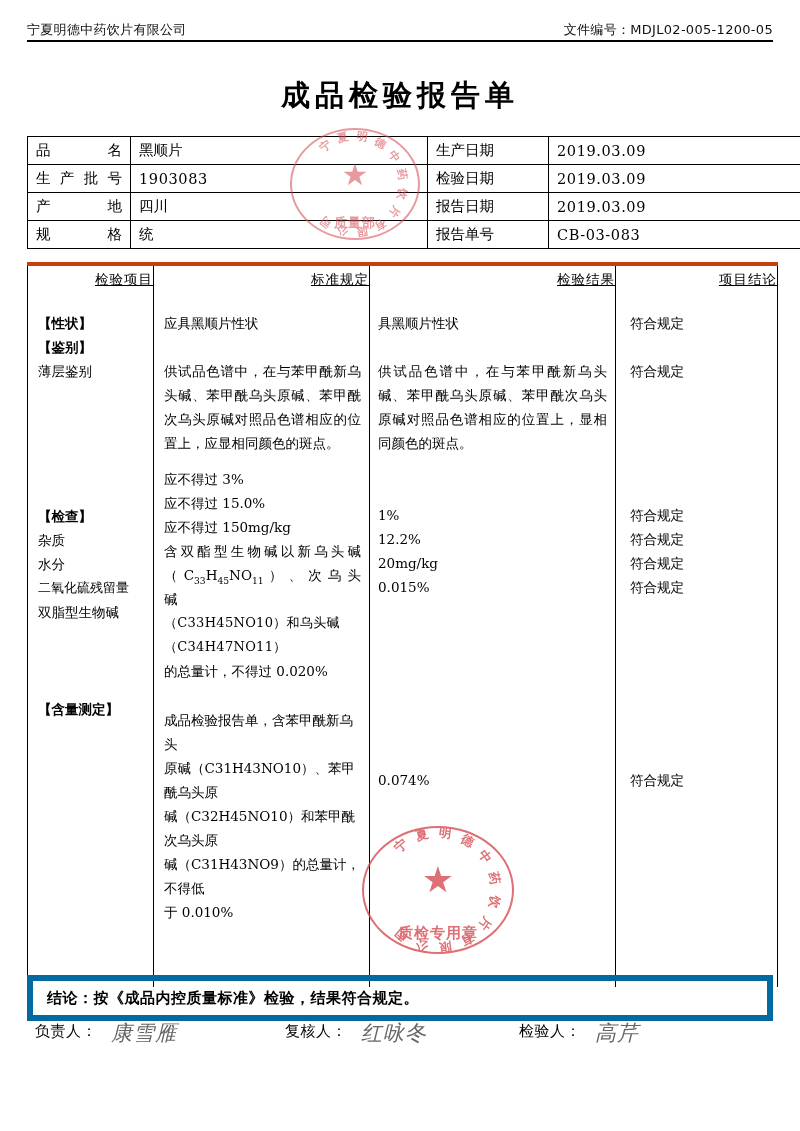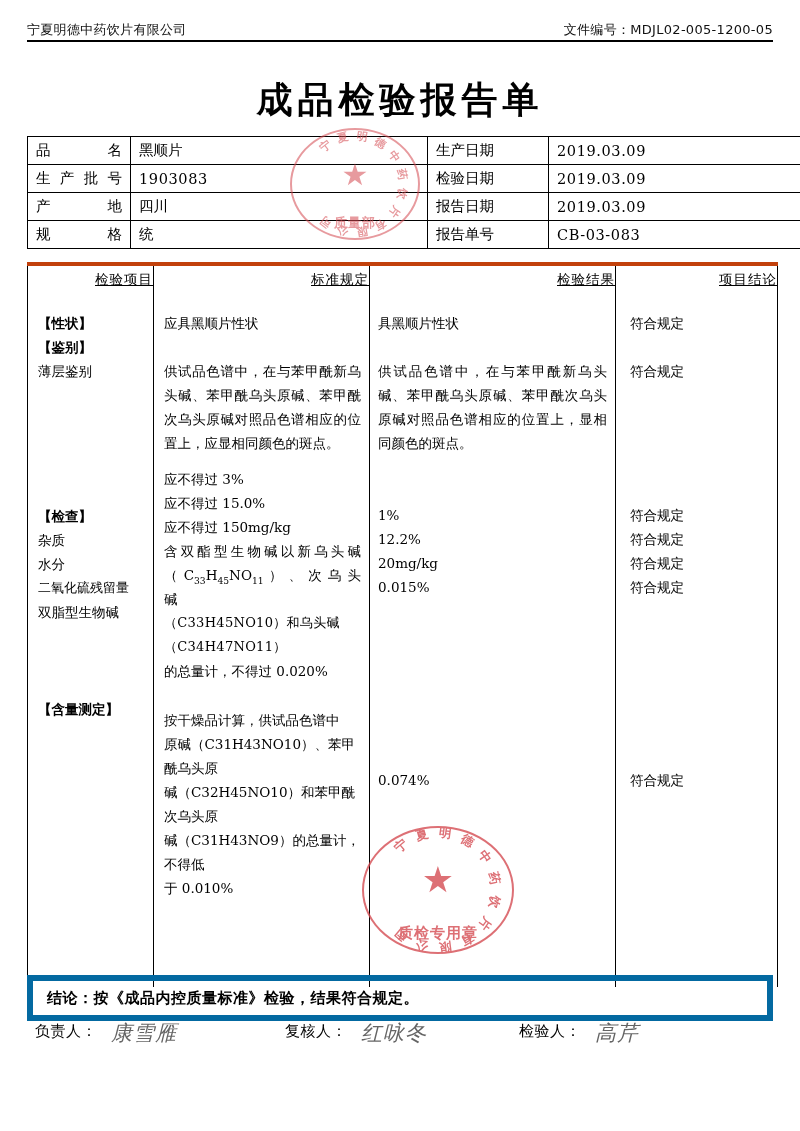--- a/index.html
+++ b/index.html
@@ -55,21 +55,21 @@
 
   
   .doc-title {
     position: absolute;
     left: 0;
     top: 76px;
     width: 800px;
     text-align: center;
     font-family: "DejaVu Serif", "Liberation Serif", serif;
     font-weight: bold;
-    font-size: 36px;
+    font-size: 29px;
     letter-spacing: 5px;
   }
 
   
   table {
     border-collapse: collapse;
     table-layout: fixed;
   }
   .info-table {
     position: absolute;
@@ -331,21 +331,21 @@
           <div class="just-only" style="margin-top:24px;">供试品色谱中，在与苯甲酰新乌头碱、苯甲酰乌头原碱、苯甲酰次乌头原碱对照品色谱相应的位置上，应显相同颜色的斑点。</div>
           <div style="margin-top:12px;">应不得过 3%</div>
           <div>应不得过 15.0%</div>
           <div>应不得过 150mg/kg</div>
           <div class="justify">含双酯型生物碱以新乌头碱</div>
           <div class="justify">
             <span>（ C</span><sub>33</sub><span>H</span><sub>45</sub><span>NO</span><sub>11</sub><span> ） 、 次 乌 头 碱</span>
           </div>
           <div class="small-num">（C33H45NO10）和乌头碱（C34H47NO11）</div>
           <div>的总量计，不得过 0.020%</div>
-          <div style="margin-top:25px;">按干燥品计算，供试品色谱中</div>
+          <div style="margin-top:25px;">成品检验报告单，含苯甲酰新乌头</div>
           <div>原碱（C31H43NO10）、苯甲酰乌头原</div>
           <div>碱（C32H45NO10）和苯甲酰次乌头原</div>
           <div>碱（C31H43NO9）的总量计，不得低</div>
           <div>于 0.010%</div>
         </div>
       </td>
 
       <td class="c-res">
         <div class="cellbox" style="padding-top:14px;">
           <div>具黑顺片性状</div>

